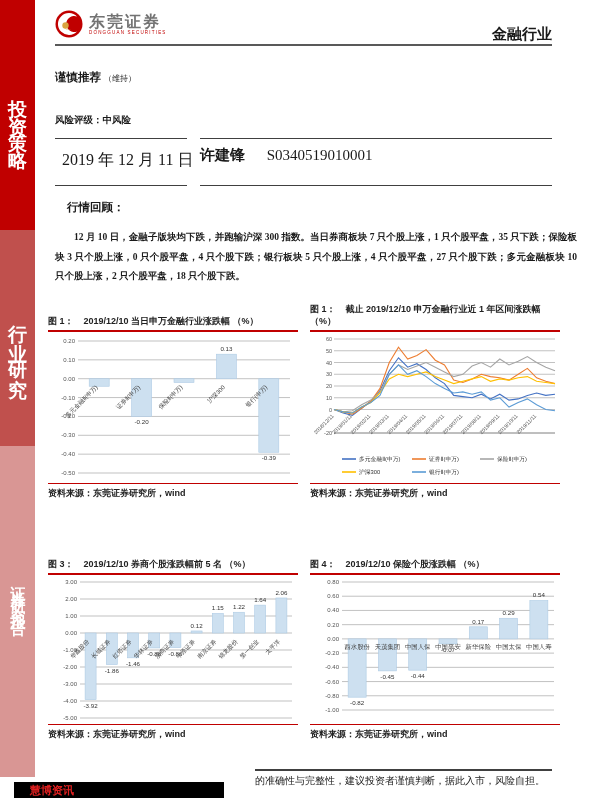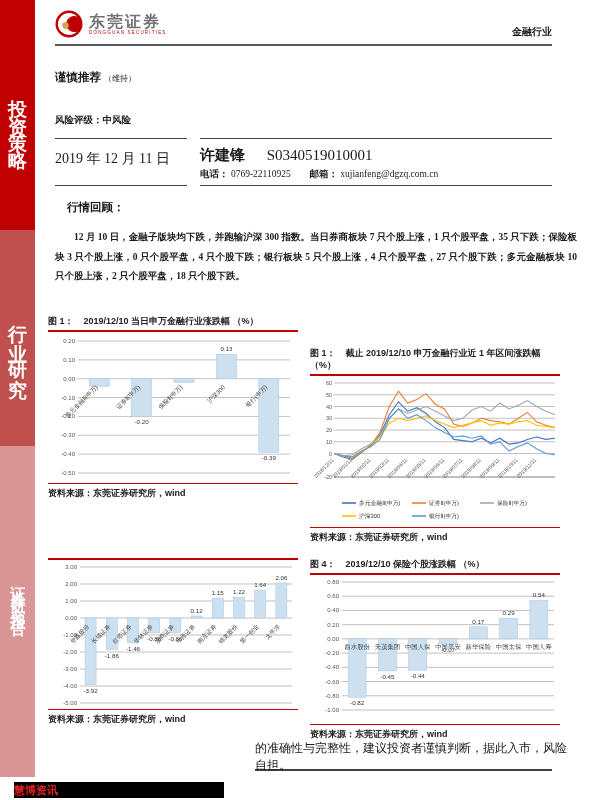--- a/index.html
+++ b/index.html
@@ -10,68 +10,68 @@
   .seg1{top:0;height:230px;background:#C00000;}
   .seg2{top:230px;height:216px;background:#C0504D;}
   .seg3{top:446px;height:331px;background:#D99694;}
   .vtext{writing-mode:vertical-rl;text-orientation:upright;color:#fff;font-weight:bold;
          font-family:"Liberation Sans","DejaVu Sans",sans-serif;}
   .seg1 .vtext{font-size:19px;letter-spacing:17px;padding-top:85px;}
   .seg2 .vtext{font-size:19px;letter-spacing:18px;padding-top:80px;}
   .seg3 .vtext{font-size:15px;letter-spacing:7px;padding-top:128px;}
   
   .watermark{position:absolute;left:14px;top:782px;width:210px;height:16px;background:#000;}
-  .wm-text{color:#E02020;font-weight:bold;font-size:11px;line-height:16px;padding-left:0;
+  .wm-text{color:#E02020;font-weight:bold;font-size:11px;line-height:16px;padding-left:16px;
            font-family:"Liberation Sans","DejaVu Sans",sans-serif;}
   
   .logo{position:absolute;left:55px;top:10px;display:flex;align-items:center;gap:6px;}
   .brand-cn{color:#737373;font-weight:bold;font-size:16px;line-height:17px;letter-spacing:2px;}
   .brand-en{color:#C00000;font-size:4.5px;letter-spacing:1.2px;
             font-family:"Liberation Sans","DejaVu Sans",sans-serif;}
   .industry-tag{position:absolute;left:420px;top:25px;width:132px;text-align:right;
-                font-weight:bold;font-size:10px;color:#1a1a1a;}
+                font-weight:bold;font-size:15px;color:#1a1a1a;}
   .head-rule{position:absolute;left:55px;top:44px;width:497px;height:2px;background:#595959;}
   
   .rating{position:absolute;left:55px;top:70px;font-weight:bold;font-size:11.5px;}
   .rating .sub{font-weight:normal;font-size:8px;margin-top:38px;}
   .risk{position:absolute;left:55px;top:114px;font-weight:bold;font-size:9.5px;}
   .hr{position:absolute;height:1px;background:#404040;}
   .hr-l1{left:55px;top:138px;width:132px;}
   .hr-l2{left:55px;top:185px;width:132px;}
   .hr-r1{left:200px;top:138px;width:352px;}
   .hr-r2{left:200px;top:185px;width:352px;}
-  .date{position:absolute;left:55px;top:150px;font-size:14px;}
+  .date{position:absolute;left:62px;top:150px;font-size:16px;}
   .doc-title{position:absolute;left:200px;top:52px;width:372px;font-weight:bold;
              font-size:13.5px;line-height:22px;}
   .analyst{position:absolute;left:200px;top:146px;font-size:15px;}
   .analyst .nm{font-weight:bold;margin-right:18px;}
   .contact{position:absolute;left:200px;top:168px;font-size:9.5px;}
   .contact .lb{font-weight:bold;}
   .contact .gap{display:inline-block;width:14px;}
   
   .section-title{position:absolute;left:67px;top:200px;font-weight:bold;font-size:11.5px;}
   .para{position:absolute;left:55px;top:228px;width:522px;font-size:9.5px;line-height:19.5px;
         text-align:justify;text-indent:2em;font-weight:bold;}
   
   .chart-block{position:absolute;width:250px;}
   .cb1{left:48px;top:315px;}
-  .cb2{left:310px;top:303px;margin-top:44px;}
+  .cb2{left:310px;top:303px;}
   .cb3{left:48px;top:558px;}
   .cb4{left:310px;top:558px;}
   .chart-title{font-family:"Liberation Sans","DejaVu Sans",sans-serif;
                font-size:9px;font-weight:bold;line-height:12px;color:#222;margin-bottom:3px;}
   .chart-title .fig{margin-right:10px;}
   .red-rule{height:1.5px;background:#C00000;}
   .plot-svg{display:block;margin-top:1px;}
   .source{font-size:9px;font-weight:bold;color:#222;margin-top:3px;
           font-family:"Liberation Sans","DejaVu Sans",sans-serif;}
   svg text{font-family:"Liberation Sans","DejaVu Sans",sans-serif;}
   
   .foot-rule{position:absolute;left:255px;top:769px;width:297px;height:1.5px;background:#404040;}
-  .foot-text{position:absolute;left:255px;top:740px;width:320px;font-size:12px;}
+  .foot-text{position:absolute;left:255px;top:774px;width:320px;font-size:10px;}
 </style>
 </head>
 <body>
 
 <div class="page">
 
   <div class="side-seg seg1">
     <div class="vtext">投资策略</div>
   </div>
   <div class="side-seg seg2">
@@ -100,27 +100,20 @@
     <span>谨慎推荐</span>
     <span class="sub">（维持）</span>
   </div>
   <div class="risk">风险评级：中风险</div>
   <div class="hr hr-l1"></div>
   <div class="hr hr-r1"></div>
   <div class="date">2019 年 12 月 11 日</div>
   <div class="analyst">
     <span class="nm">许建锋</span>
     <span>S0340519010001</span>
-  </div>
-  <div class="contact">
-    <span class="lb">电话：</span>
-    <span>0769-22110925</span>
-    <span class="gap"></span>
-    <span class="lb">邮箱：</span>
-    <span>xujianfeng@dgzq.com.cn</span>
   </div>
   <div class="hr hr-l2"></div>
   <div class="hr hr-r2"></div>
 
   <div class="section-title">行情回顾：</div>
   <div class="para">12 月 10 日，金融子版块均下跌，并跑输沪深 300 指数。当日券商板块 7 只个股上涨，1 只个股平盘，35 只下跌；保险板块 3 只个股上涨，0 只个股平盘，4 只个股下跌；银行板块 5 只个股上涨，4 只个股平盘，27 只个股下跌；多元金融板块 10 只个股上涨，2 只个股平盘，18 只个股下跌。</div>
 
   <div class="chart-block cb1">
     <div class="chart-title">
       <span class="fig">图 1：</span><span>2019/12/10 当日申万金融行业涨跌幅 （%）</span>
@@ -209,20 +202,23 @@
         <line x1="32" y1="139" x2="46" y2="139" stroke="#FFC000" stroke-width="1.6"></line>
         <text x="49" y="141" font-size="5.8" fill="#333" text-anchor="start">沪深300</text>
         <line x1="102" y1="139" x2="116" y2="139" stroke="#5B9BD5" stroke-width="1.6"></line>
         <text x="119" y="141" font-size="5.8" fill="#333" text-anchor="start">银行Ⅱ(申万)</text>
       </svg>
     <div class="red-rule"></div>
     <div class="source">资料来源：东莞证券研究所，wind</div>
   </div>
 
   <div class="chart-block cb3">
+    <div class="chart-title">
+      <span class="fig">图 3：</span><span>2019/12/10 券商个股涨跌幅前 5 名 （%）</span>
+    </div>
     <div class="red-rule"></div>
     <svg id="fig3" class="plot-svg" width="250" height="148" viewBox="0 0 250 148">
         <line x1="32" y1="6" x2="244" y2="6" stroke="#a8a8a8" stroke-width="0.7"></line>
         <text x="29" y="8" font-size="6" fill="#555" text-anchor="end">3.00</text>
         <line x1="32" y1="23" x2="244" y2="23" stroke="#a8a8a8" stroke-width="0.7"></line>
         <text x="29" y="25" font-size="6" fill="#555" text-anchor="end">2.00</text>
         <line x1="32" y1="40" x2="244" y2="40" stroke="#a8a8a8" stroke-width="0.7"></line>
         <text x="29" y="42" font-size="6" fill="#555" text-anchor="end">1.00</text>
         <line x1="32" y1="57" x2="244" y2="57" stroke="#a8a8a8" stroke-width="0.7"></line>
         <text x="29" y="59" font-size="6" fill="#555" text-anchor="end">0.00</text>

